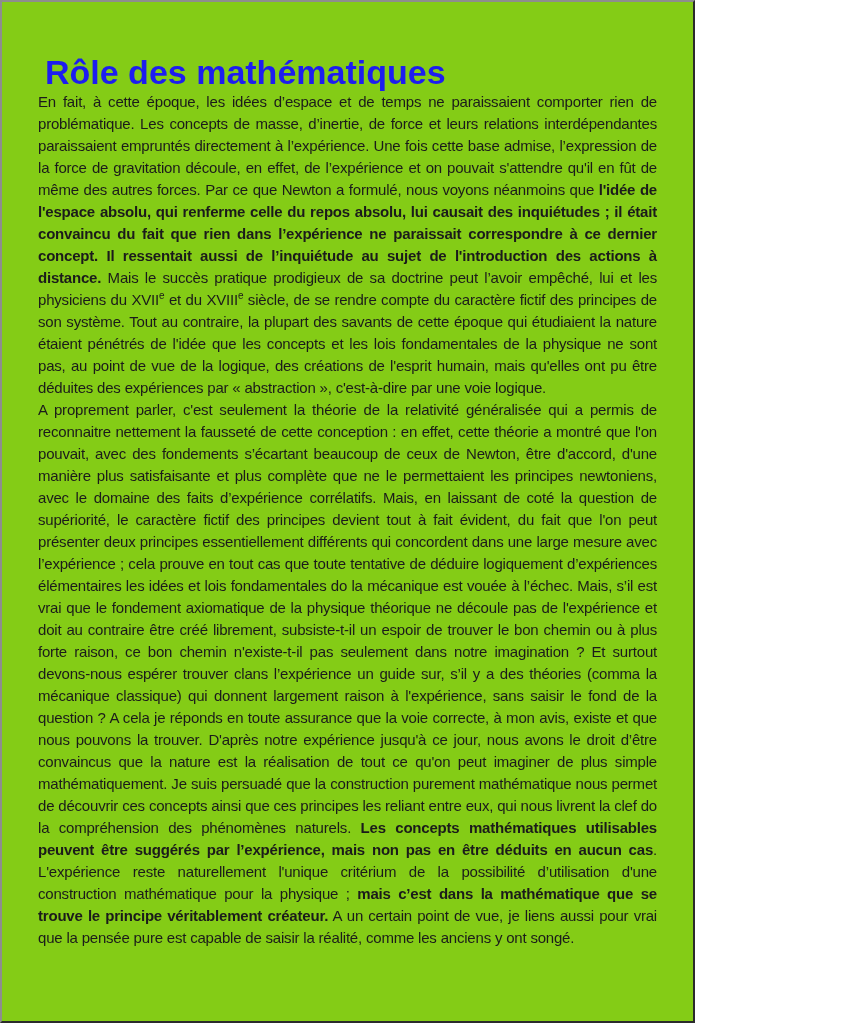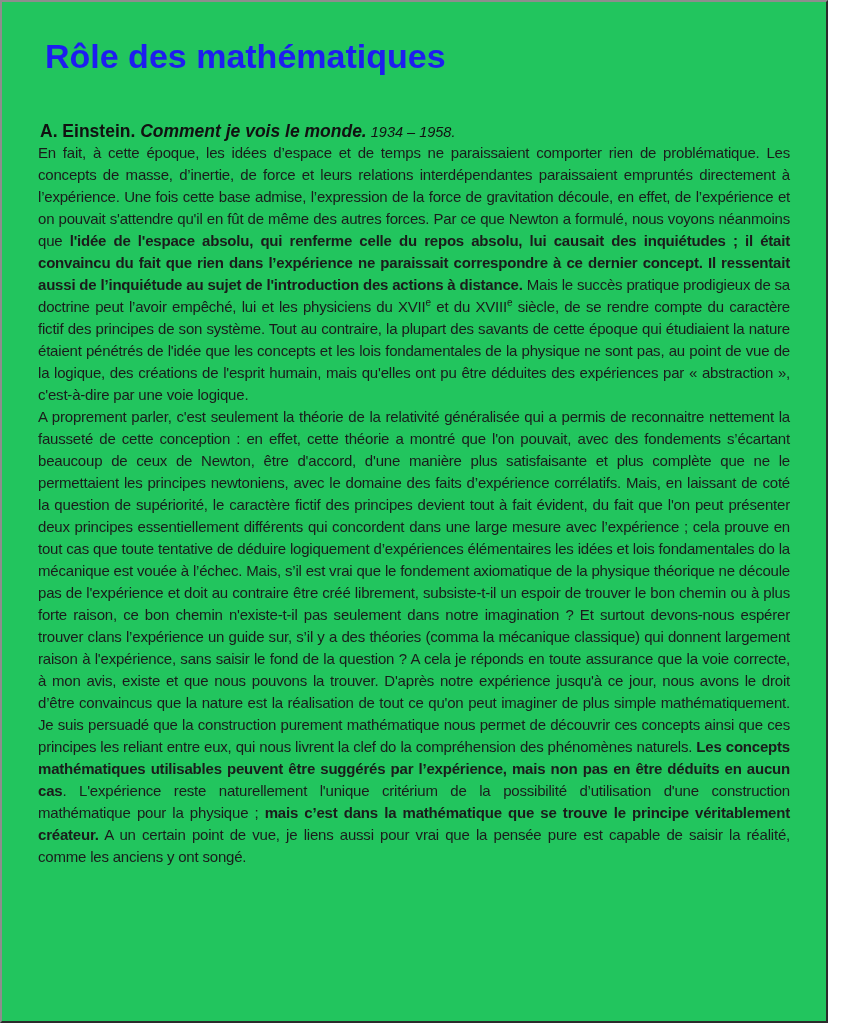--- a/index.html
+++ b/index.html
@@ -2,29 +2,29 @@
 <html lang="fr" style="--title-color: #1d1df0;"><head>
 <meta charset="utf-8">
 <style>
   html, body {
     margin: 0;
     padding: 0;
     background: #ffffff;
   }
   .page {
     position: relative;
-    width: 828px;
+    width: 695px;
     height: 1023px;
     box-sizing: border-box;
-    background: #22c55e;
+    background: #84cc16;
     border-top: 2px solid #8e8e8e;
     border-left: 2px solid #8e8e8e;
     border-right: 2px solid #2b2b2b;
     border-bottom: 2px solid #2b2b2b;
-    padding: 0 36px;
+    padding: 16px 36px;
     overflow: hidden;
     font-family: "Liberation Sans", "DejaVu Sans", sans-serif;
     color: #1b1b1b;
   }
   .title {
     margin: 36px 0 0 7px;
     font-size: 34px;
     line-height: 1.1;
     font-weight: bold;
     color: var(--title-color, #1d1df0);
@@ -51,20 +51,17 @@
   .para { margin: 0; }
   .seg-normal { font-weight: normal; }
   .seg-bold   { font-weight: bold; }
   sup.seg-sup { font-size: 10px; line-height: 0; }
 </style>
 </head>
 <body>
 
 <div class="page">
   <h1 class="title">Rôle des mathématiques</h1>
-  <p class="heading">
-    <span class="h-author">A. Einstein.</span><span class="h-work"> Comment je vois le monde.</span><span class="h-dates"> 1934 – 1958.</span>
-  </p>
   <div class="doc-body">
       <p class="para"><span class="seg-normal">En fait, à cette époque, les idées d’espace et de temps ne paraissaient comporter rien de problématique. Les concepts de masse, d’inertie, de force et leurs relations interdépendantes paraissaient empruntés directement à l’expérience. Une fois cette base admise, l’expression de la force de gravitation découle, en effet, de l’expérience et on pouvait s'attendre qu'il en fût de même des autres forces. Par ce que Newton a formulé, nous voyons néanmoins que </span><span class="seg-bold">l'idée de l'espace absolu, qui renferme celle du repos absolu, lui causait des inquiétudes ; il était convaincu du fait que rien dans l’expérience ne paraissait correspondre à ce dernier concept. Il ressentait aussi de l’inquiétude au sujet de l'introduction des actions à distance.</span><span class="seg-normal"> Mais le succès pratique prodigieux de sa doctrine peut l’avoir empêché, lui et les physiciens du XVII</span><sup class="seg-sup">e</sup><span class="seg-normal"> et du XVIII</span><sup class="seg-sup">e</sup><span class="seg-normal"> siècle, de se rendre compte du caractère fictif des principes de son système. Tout au contraire, la plupart des savants de cette époque qui étudiaient la nature étaient pénétrés de l'idée que les concepts et les lois fondamentales de la physique ne sont pas, au point de vue de la logique, des créations de l'esprit humain, mais qu'elles ont pu être déduites des expériences par « abstraction », c'est-à-dire par une voie logique.</span></p>
       <p class="para"><span class="seg-normal">A proprement parler, c'est seulement la théorie de la relativité généralisée qui a permis de reconnaitre nettement la fausseté de cette conception : en effet, cette théorie a montré que l'on pouvait, avec des fondements s’écartant beaucoup de ceux de Newton, être d'accord, d'une manière plus satisfaisante et plus complète que ne le permettaient les principes newtoniens, avec le domaine des faits d’expérience corrélatifs. Mais, en laissant de coté la question de supériorité, le caractère fictif des principes devient tout à fait évident, du fait que l'on peut présenter deux principes essentiellement différents qui concordent dans une large mesure avec l’expérience ; cela prouve en tout cas que toute tentative de déduire logiquement d’expériences élémentaires les idées et lois fondamentales do la mécanique est vouée à l’échec. Mais, s’il est vrai que le fondement axiomatique de la physique théorique ne découle pas de l'expérience et doit au contraire être créé librement, subsiste-t-il un espoir de trouver le bon chemin ou à plus forte raison, ce bon chemin n'existe-t-il pas seulement dans notre imagination ? Et surtout devons-nous espérer trouver clans l’expérience un guide sur, s’il y a des théories (comma la mécanique classique) qui donnent largement raison à l'expérience, sans saisir le fond de la question ? A cela je réponds en toute assurance que la voie correcte, à mon avis, existe et que nous pouvons la trouver. D'après notre expérience jusqu'à ce jour, nous avons le droit d’être convaincus que la nature est la réalisation de tout ce qu'on peut imaginer de plus simple mathématiquement. Je suis persuadé que la construction purement mathématique nous permet de découvrir ces concepts ainsi que ces principes les reliant entre eux, qui nous livrent la clef do la compréhension des phénomènes naturels. </span><span class="seg-bold">Les concepts mathématiques utilisables peuvent être suggérés par l’expérience, mais non pas en être déduits en aucun cas</span><span class="seg-normal">. L'expérience reste naturellement l'unique critérium de la possibilité d’utilisation d'une construction mathématique pour la physique ; </span><span class="seg-bold">mais c’est dans la mathématique que se trouve le principe véritablement créateur.</span><span class="seg-normal"> A un certain point de vue, je liens aussi pour vrai que la pensée pure est capable de saisir la réalité, comme les anciens y ont songé.</span></p>
     </div>
 </div>
 
 </body></html>

